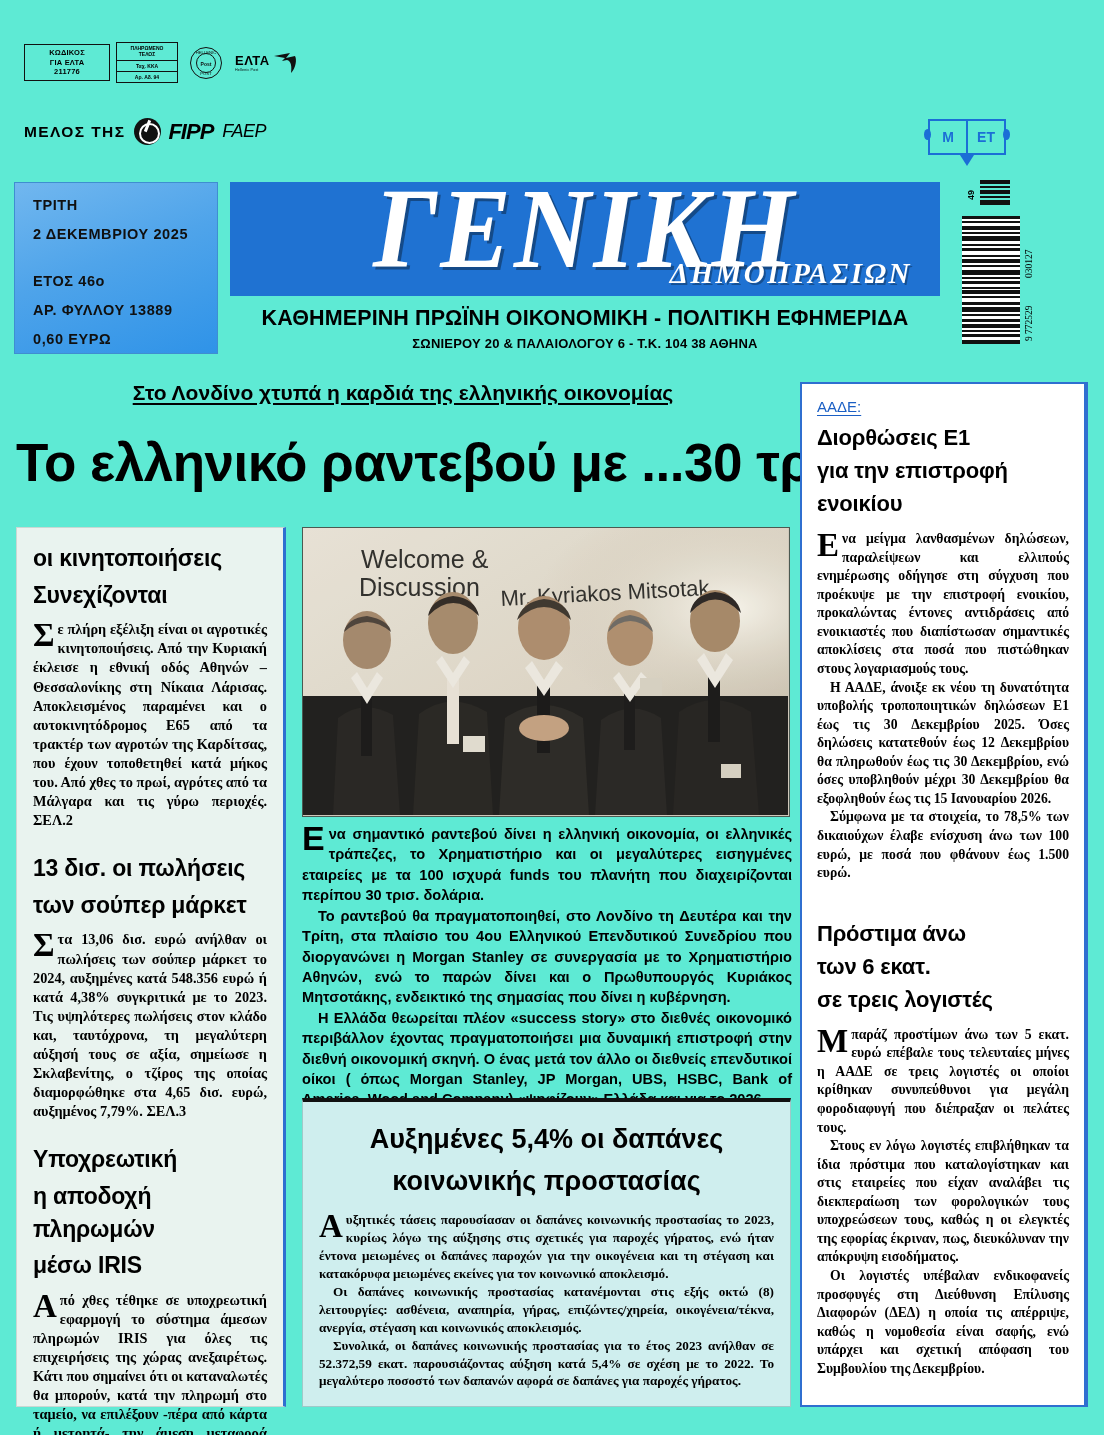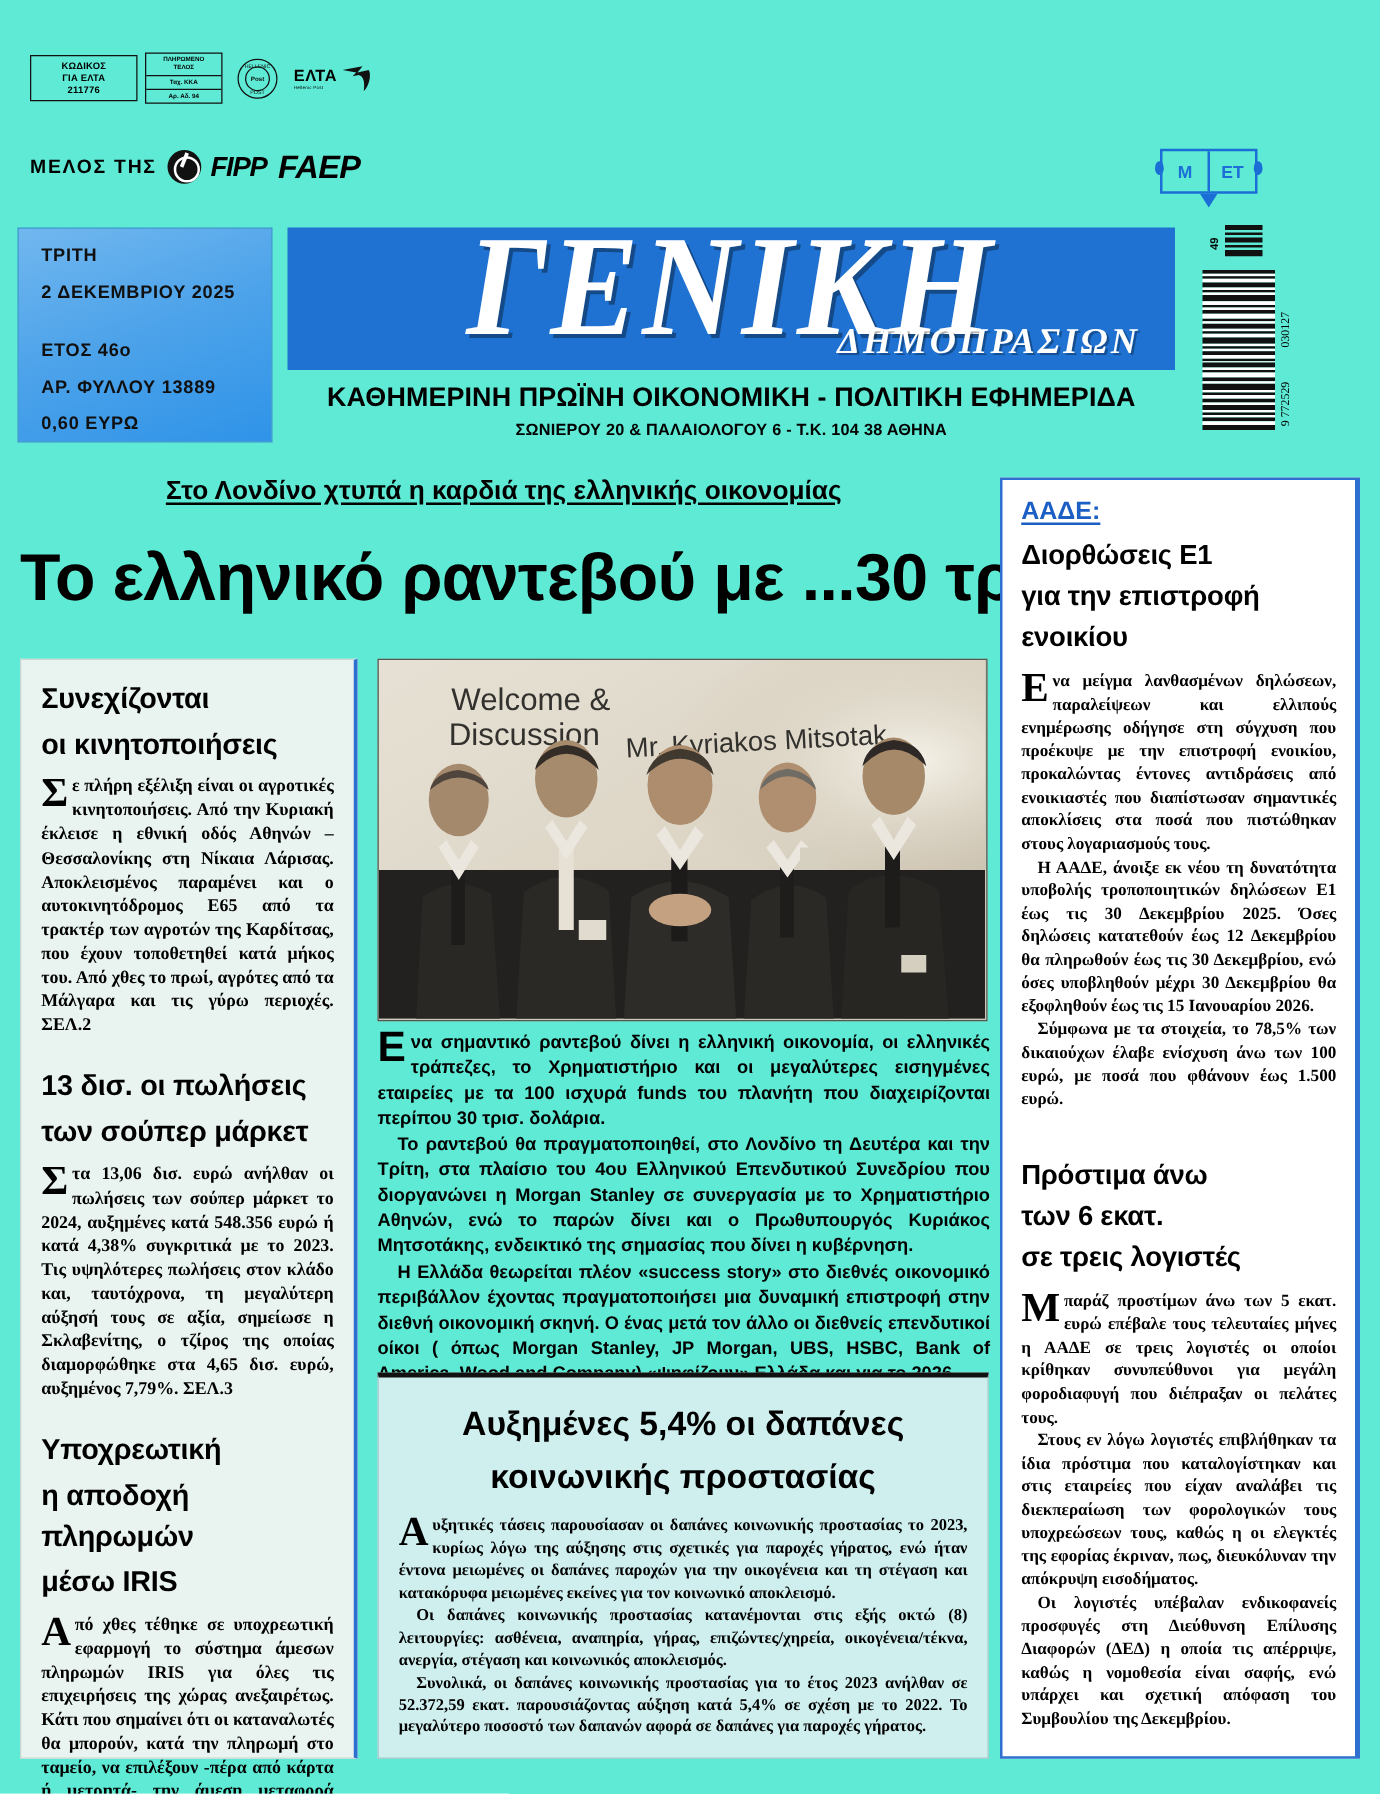--- a/index.html
+++ b/index.html
@@ -83,21 +83,21 @@
   }
   .fipp-badge::before {
     content: ""; position: absolute; left: 5px; top: 5px;
     width: 17px; height: 17px; border: 2px solid #fff; border-radius: 50%;
   }
   .fipp-badge::after {
     content: ""; position: absolute; left: 12px; top: 2px;
     width: 3px; height: 12px; background: #fff; transform: rotate(22deg);
   }
   .fipp-word { font-size: 22px; font-weight: bold; font-style: italic; letter-spacing: -1px; margin-left: -2px; }
-  .faep-word { font-size: 26px; font-weight: bold; font-style: italic; letter-spacing: -.5px; }
+  .faep-word { font-size: 18px; font-weight: normal; font-style: italic; letter-spacing: -.5px; }
 
   
   .met-logo { position: absolute; left: 928px; top: 119px; }
   .met-box {
     width: 74px; height: 32px;
     border: 2px solid #1b6ed6;
     display: flex;
   }
   .met-box span {
     flex: 1; display: flex; align-items: center; justify-content: center;
@@ -276,21 +276,21 @@
   .col-right {
     position: absolute; left: 800px; top: 382px;
     width: 288px; height: 1025px;
     background: #ffffff;
     border: 2px solid #2f6fd0;
     border-right: 4px solid #2f6fd0;
     box-sizing: border-box;
     padding: 14px 15px 10px 15px;
   }
   .col-right .tag {
-    font-size: 20px; font-weight: bold; color: #1b5fc4;
+    font-size: 15px; font-weight: normal; color: #1b5fc4;
     text-decoration: underline; text-underline-offset: 3px;
     margin-bottom: 6px;
   }
   .col-right h2 {
     margin: 0; font-size: 22px; font-weight: bold; line-height: 1.50;
     letter-spacing: -.2px;
   }
   .col-right h2.spaced { margin-top: 34px; }
   .col-right .body-serif { font-size: 13.7px; line-height: 1.355; margin-top: 10px; }
   .col-right .body-serif p { margin: 0; text-indent: 13px; }
@@ -429,22 +429,22 @@
     <div class="lbl" style="left:62px; top:125px;">9 772529</div>
     <div class="lbl" style="left:62px; top:62px;">030127</div>
   </div>
 
   <div class="kicker">Στο Λονδίνο χτυπά η καρδιά της ελληνικής οικονομίας</div>
   <div class="mainhead">Το ελληνικό ραντεβού με ...30 τρισ. δολ.</div>
 
   <div class="col-left">
 
     <div>
+      <h2>οι κινητοποιήσεις</h2>
       <h2>Συνεχίζονται</h2>
-      <h2>οι κινητοποιήσεις</h2>
       <p class="body-serif dropcap">Σε πλήρη εξέλιξη είναι οι αγροτικές κινητοποιήσεις. Από την Κυριακή έκλεισε η εθνική οδός Αθηνών – Θεσσαλονίκης στη Νίκαια Λάρισας. Αποκλεισμένος παραμένει και ο αυτοκινητόδρομος Ε65 από τα τρακτέρ των αγροτών της Καρδίτσας, που έχουν τοποθετηθεί κατά μήκος του. Από χθες το πρωί, αγρότες από τα Μάλγαρα και τις γύρω περιοχές. ΣΕΛ.2</p>
     </div>
 
     <div>
       <h2 class="second">13 δισ. οι πωλήσεις</h2>
       <h2>των σούπερ μάρκετ</h2>
       <p class="body-serif dropcap">Στα 13,06 δισ. ευρώ ανήλθαν οι πωλήσεις των σούπερ μάρκετ το 2024, αυξημένες κατά 548.356 ευρώ ή κατά 4,38% συγκριτικά με το 2023. Τις υψηλότερες πωλήσεις στον κλάδο και, ταυτόχρονα, τη μεγαλύτερη αύξησή τους σε αξία, σημείωσε η Σκλαβενίτης, ο τζίρος της οποίας διαμορφώθηκε στα 4,65 δισ. ευρώ, αυξημένος 7,79%. ΣΕΛ.3</p>
     </div>
 
     <div>

